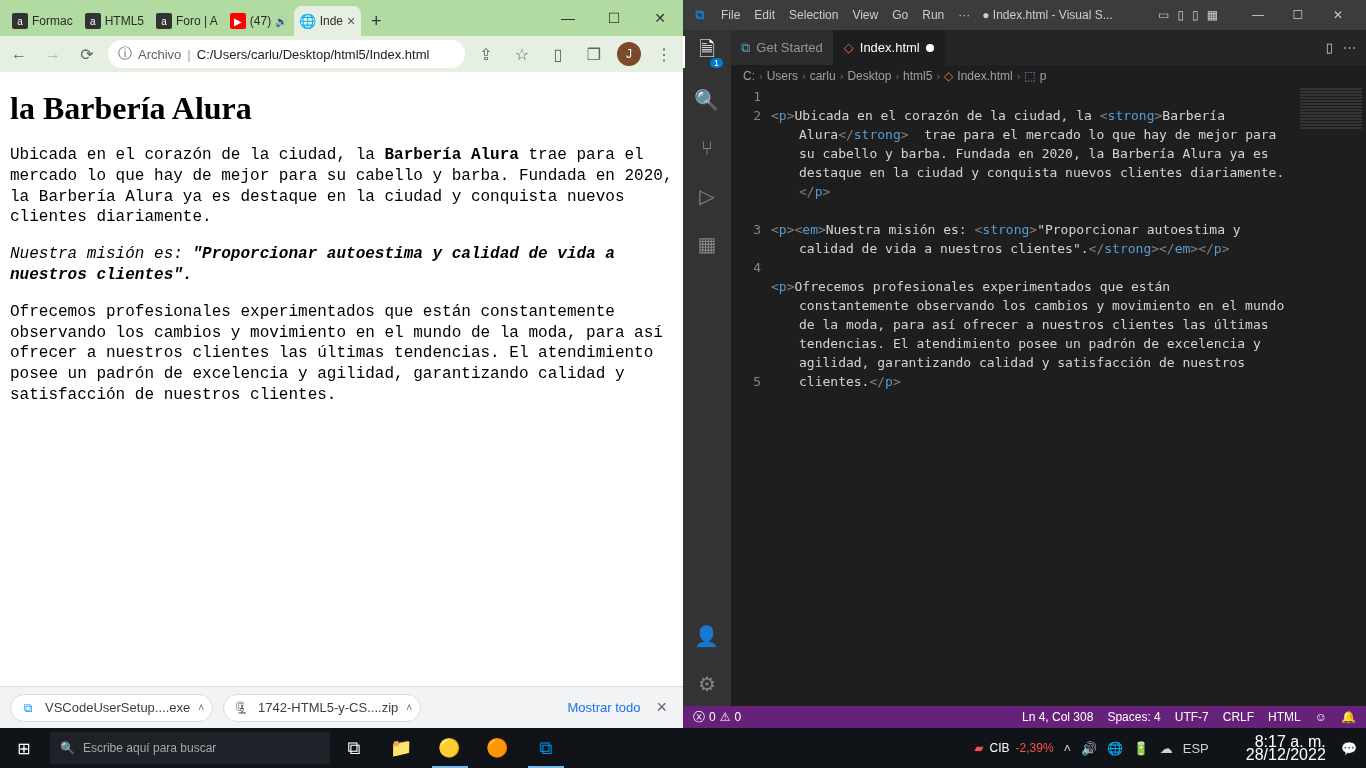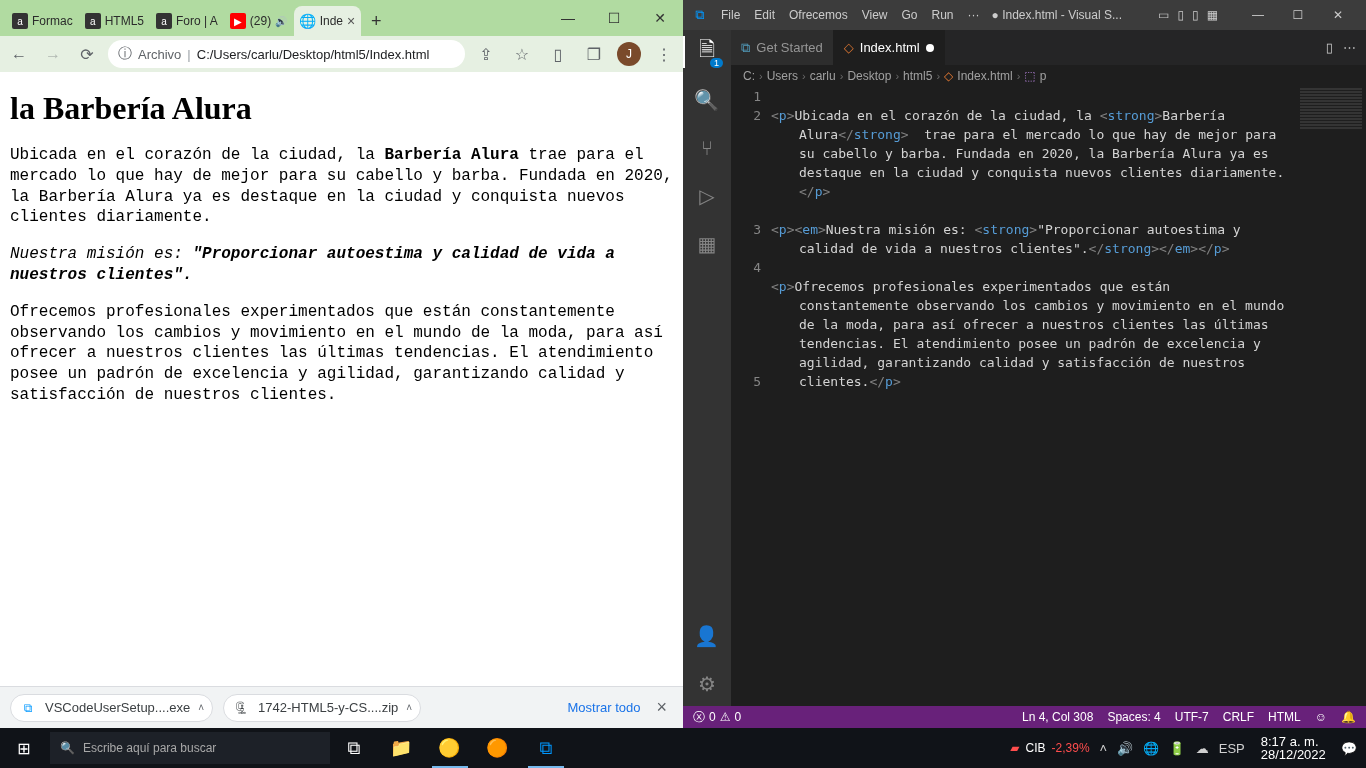--- a/index.html
+++ b/index.html
@@ -101,21 +101,21 @@
 .tb-start { width: 48px; height: 40px; display: flex; align-items: center; justify-content: center; font-size: 16px; color: #fff; }
 .tb-search { width: 280px; height: 32px; background: #1d2128; display: flex; align-items: center; padding: 0 10px; gap: 8px; color: #a8a8a8; margin-left: 2px; }
 .tb-apps { display: flex; height: 40px; }
 .tb-app { width: 48px; display: flex; align-items: center; justify-content: center; font-size: 18px; position: relative; }
 .tb-app.active::after { content: ""; position: absolute; bottom: 0; left: 6px; right: 6px; height: 2px; background: #76b9ed; }
 .tb-spacer { flex: 1; }
 .tb-tray { display: flex; align-items: center; gap: 10px; padding: 0 8px; }
 .stock { display: flex; align-items: center; gap: 6px; }
 .stock .sym { color: #ff4d4d; }
 .stock .pct { color: #ff4d4d; }
-.datetime { font-size: 13px; line-height: 13px; padding: 0 6px; }
+.datetime { text-align: right; font-size: 16px; line-height: 13px; padding: 0 6px; margin-left: 21px; }
 .tb-ic { font-size: 13px; color: #d0d0d0; }
 </style>
 </head>
 <body>
 
 <div class="chrome">
   <div class="chrome-titlebar">
     <div class="tabs">
       <div class="tab">
           <span class="fav">a</span>
@@ -124,21 +124,21 @@
       <div class="tab">
           <span class="fav">a</span>
           <span class="txt">HTML5</span>
         </div>
       <div class="tab">
           <span class="fav">a</span>
           <span class="txt">Foro | A</span>
         </div>
       <div class="tab">
           <span class="fav yt">▶</span>
-          <span class="txt">(29)</span>
+          <span class="txt">(47)</span>
           <span class="snd">🔊</span>
         </div>
       <div class="tab active">
           <span class="fav globe">🌐</span>
           <span class="txt">Inde</span>
           <span class="close">×</span>
         </div>
       <div class="newtab">+</div>
     </div>
     <div class="chrome-winbtns">
@@ -190,21 +190,21 @@
     <span class="dl-close">×</span>
   </div>
 </div>
 
 <div class="vscode">
   <div class="vs-title">
     <span class="logo">⧉</span>
     <div class="vs-menu">
       <span>File</span>
       <span>Edit</span>
-      <span>Ofrecemos</span>
+      <span>Selection</span>
       <span>View</span>
       <span>Go</span>
       <span>Run</span>
       <span>···</span>
     </div>
     <div class="vs-title-center">● Index.html - Visual S...</div>
     <div class="vs-layoutbtns">
       <span>▭</span>
       <span>▯</span>
       <span>▯</span>

